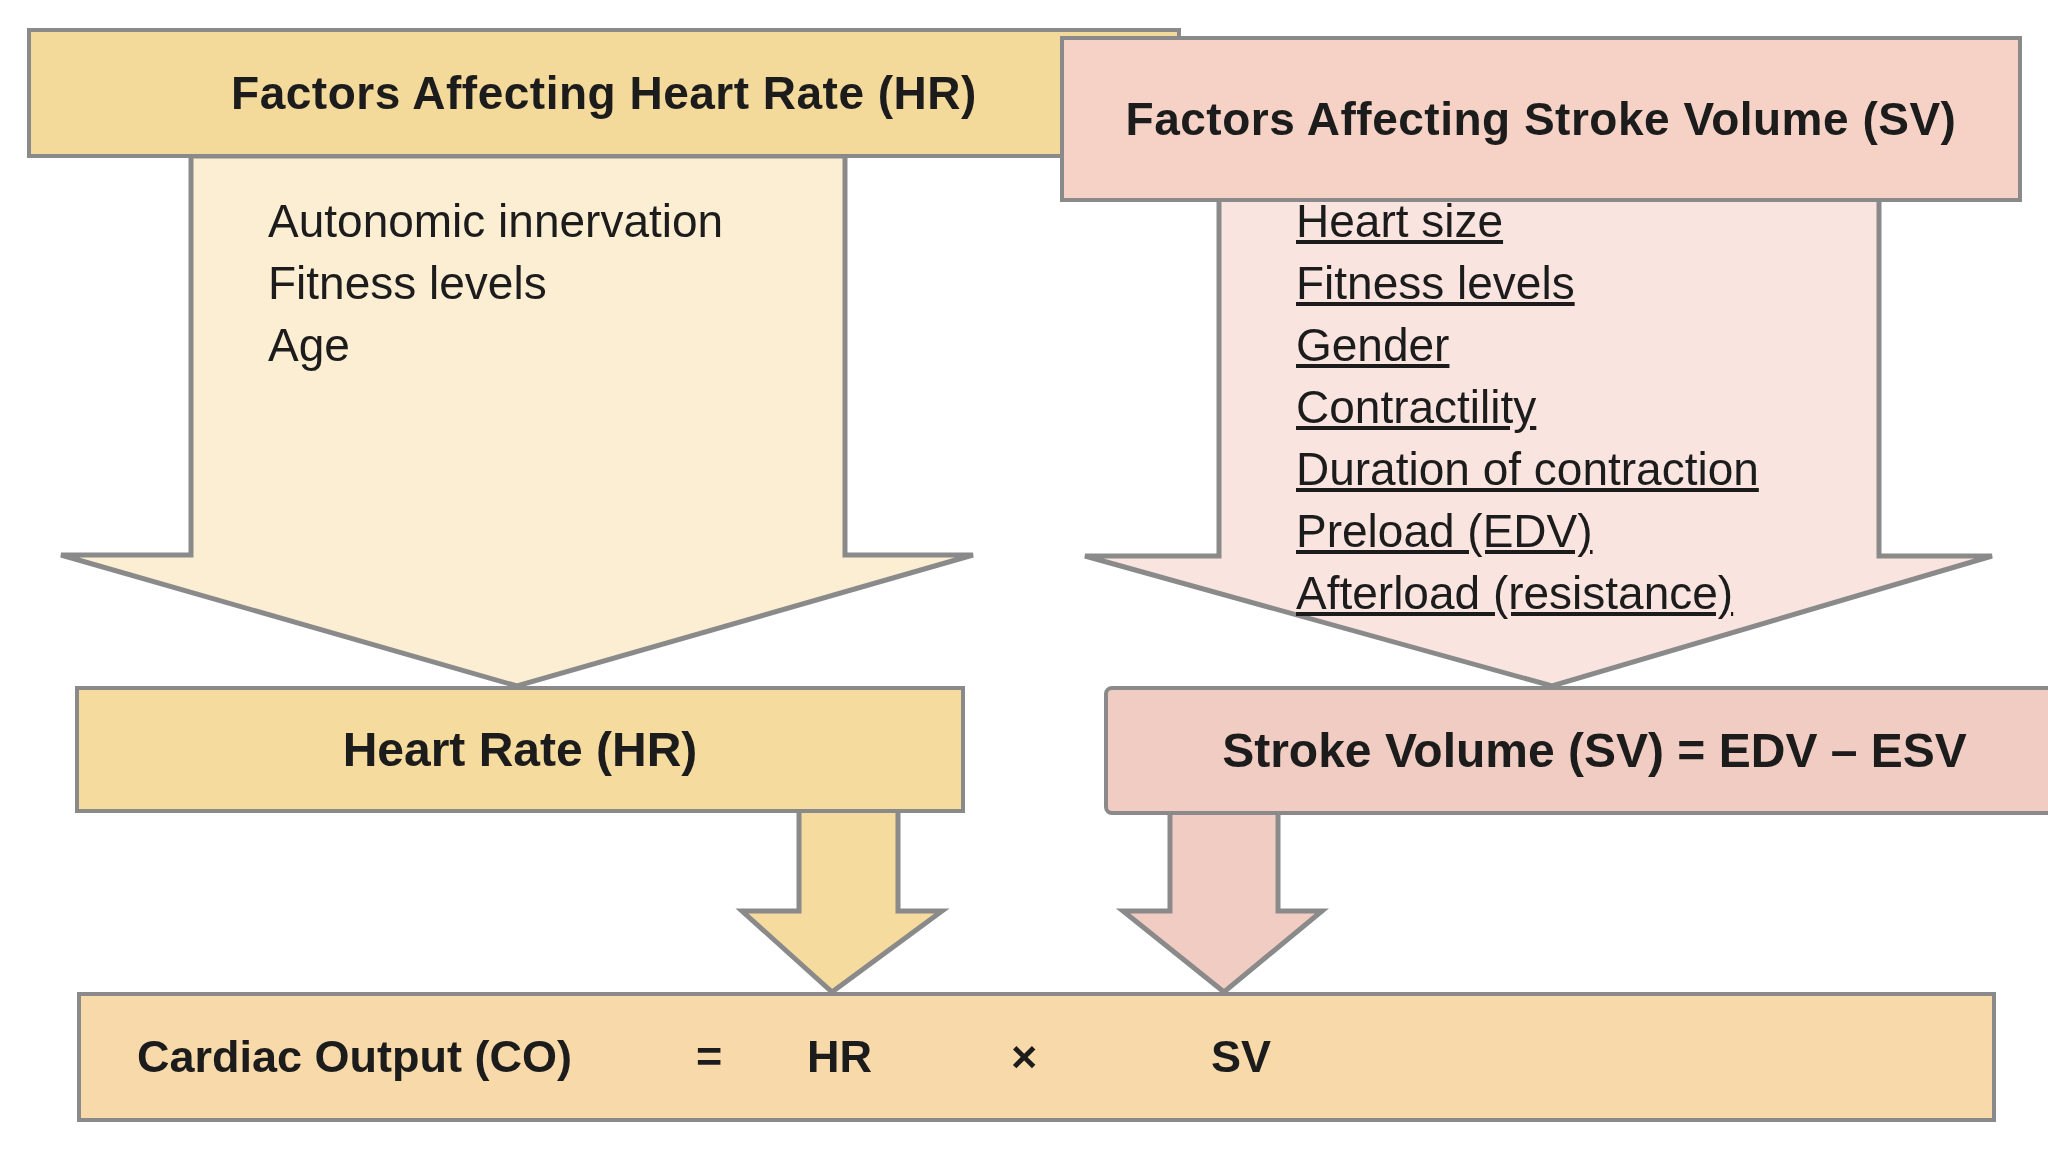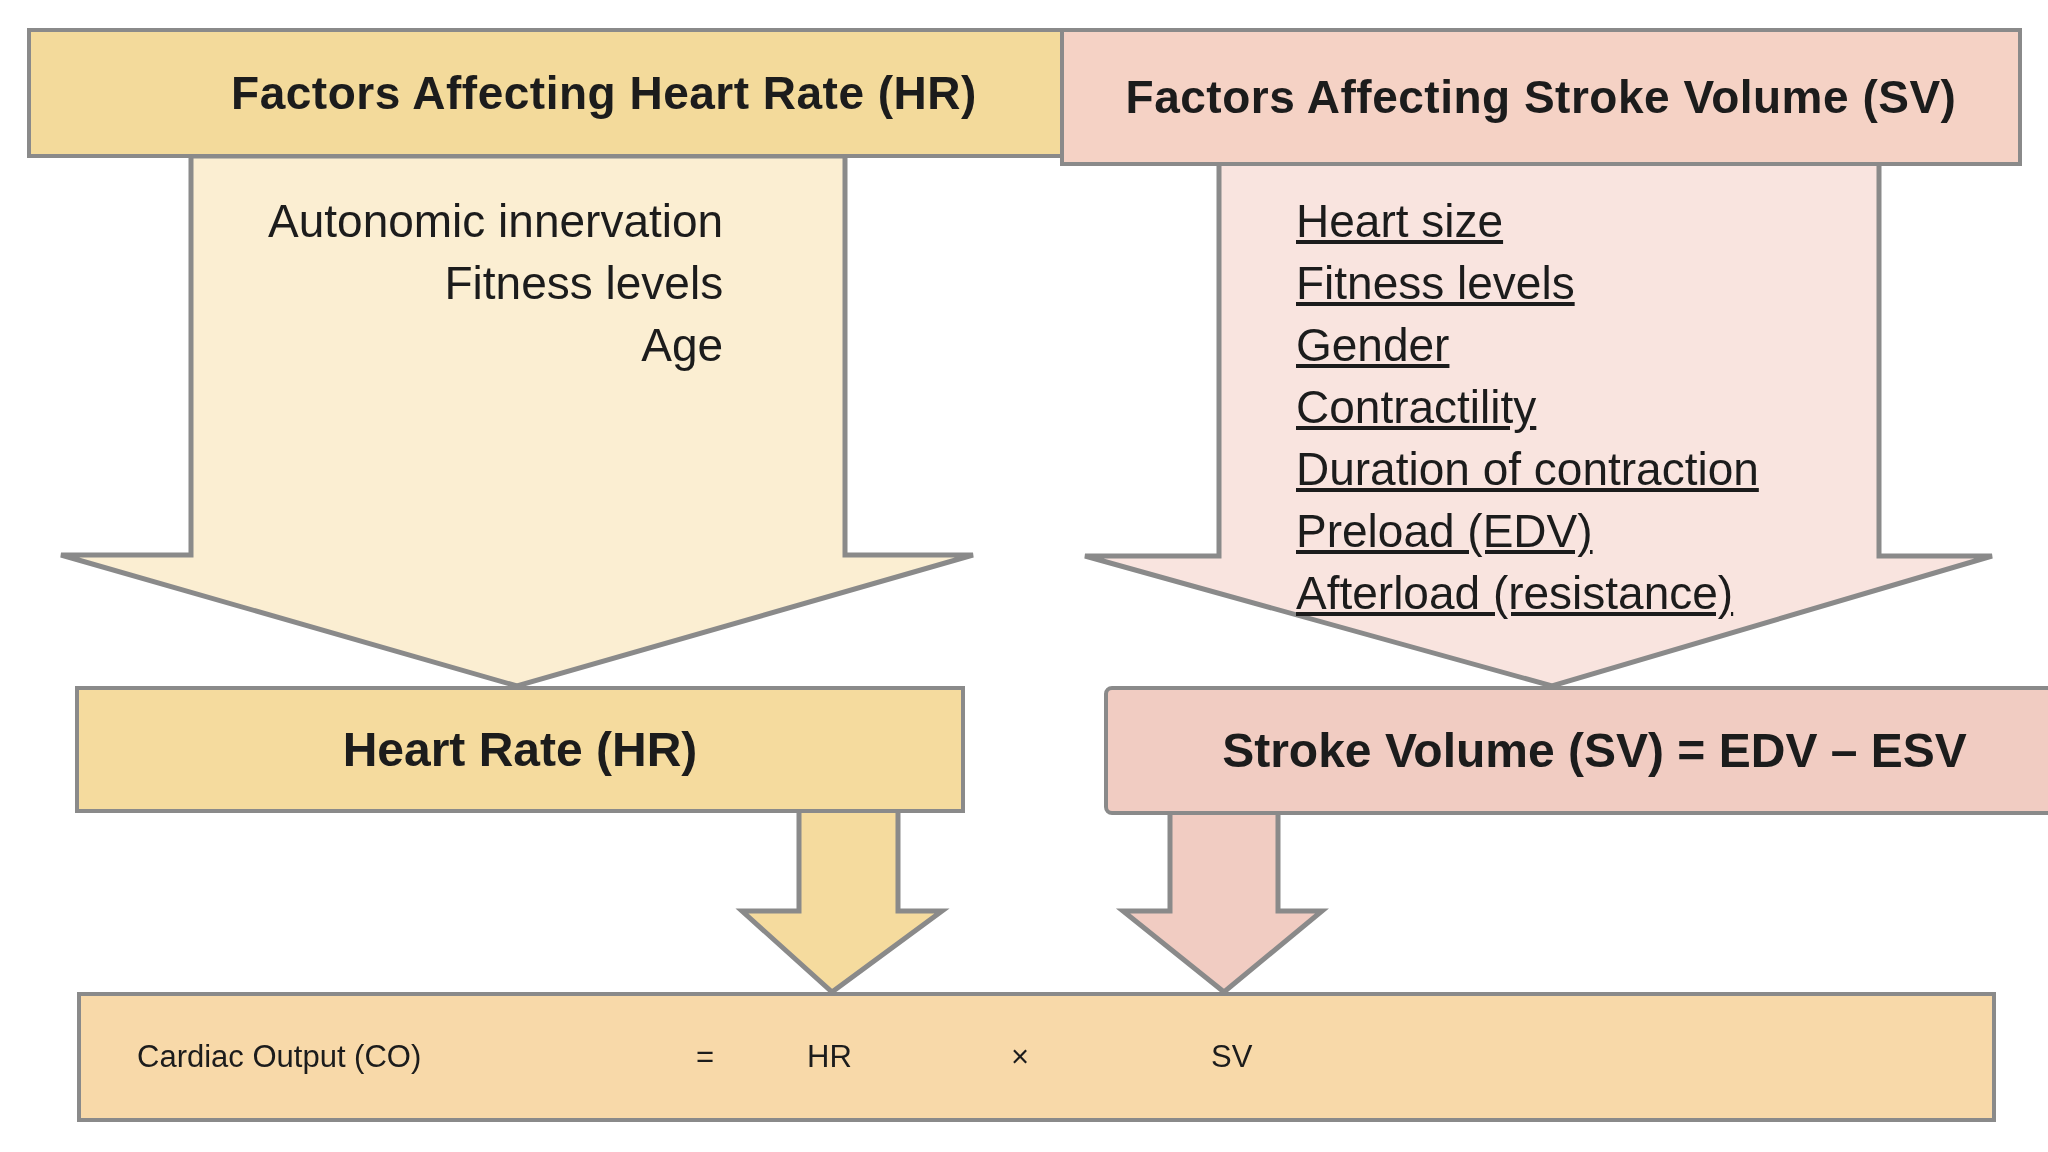--- a/index.html
+++ b/index.html
@@ -14,39 +14,39 @@
   .shapes{position:absolute;left:0;top:0;width:2048px;height:1152px;}
   .shapes polygon{stroke-width:5;stroke-linejoin:miter;}
   .hbox{
     position:absolute;
     border:4px solid #8a8a8a;
     display:flex;align-items:center;justify-content:center;
     text-align:center;
   }
   .header{font-weight:bold;font-size:46px;letter-spacing:0.5px;}
   .header-hr{left:27px;top:28px;width:1154px;height:130px;}
-  .header-sv{left:1060px;top:28px;width:962px;height:138px;}
+  .header-sv{left:1060px;top:36px;width:962px;height:166px;}
   .factors{
     position:absolute;
     font-size:46px;line-height:62px;
     white-space:nowrap;
   }
-  .factors-hr{left:268px;top:190px;text-align:right;}
+  .factors-hr{left:268px;top:190px;}
   .factors-sv{left:1296px;top:190px;text-decoration:underline;}
   .result{font-size:48px;font-weight:bold;}
   .result-hr{left:75px;top:686px;width:890px;height:127px;}
   .result-sv{left:1104px;top:686px;width:981px;height:129px;border-radius:8px;}
   .co-box{
     left:77px;top:992px;width:1919px;height:130px;
     display:block;position:absolute;
   }
   .co-token{
     position:absolute;top:0;height:100%;
     display:flex;align-items:center;
-    font-weight:normal;font-size:31px;white-space:nowrap;
+    font-weight:bold;font-size:45px;white-space:nowrap;
   }
   .tk-label{left:56px;}
   .tk-eq{left:615px;}
   .tk-hr{left:726px;}
   .tk-times{left:930px;}
   .tk-sv{left:1130px;}
 </style>
 </head>
 <body>
 

